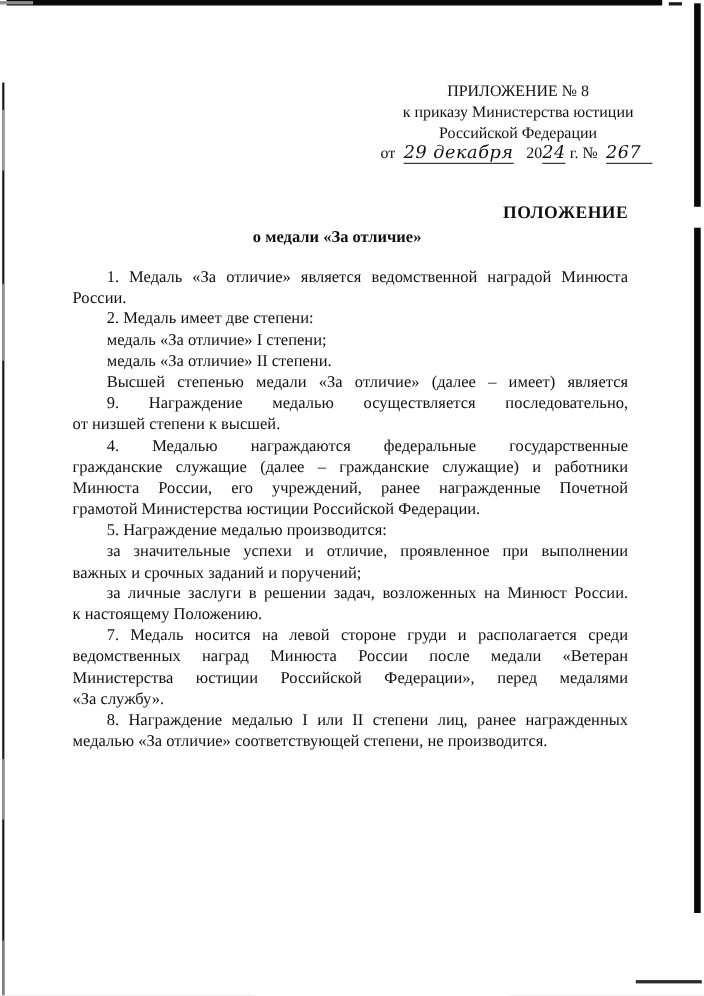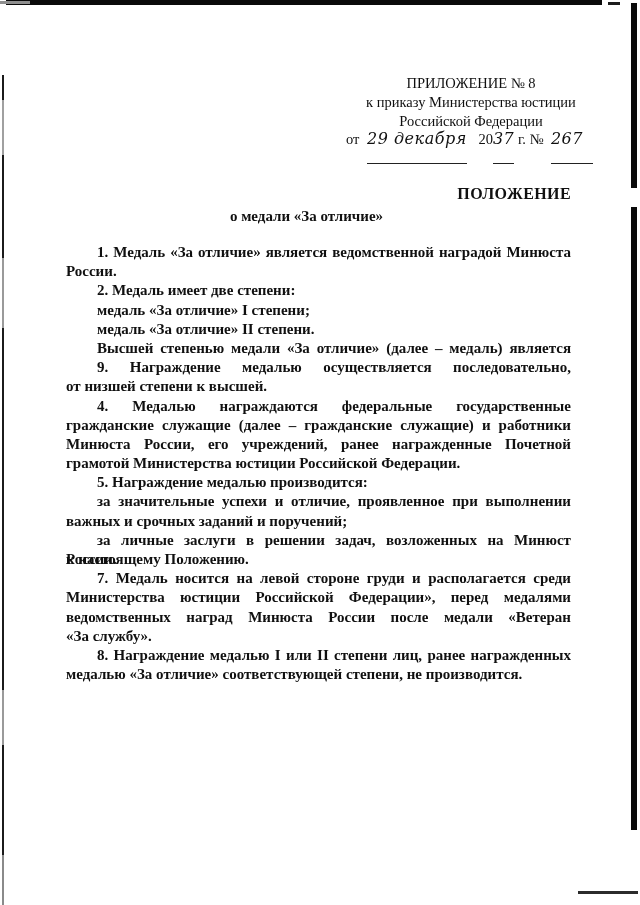--- a/index.html
+++ b/index.html
@@ -24,35 +24,35 @@
   
   .hdr{
     position:absolute;left:346px;top:74px;width:250px;
     text-align:center;font-size:14.5px;line-height:18.8px;white-space:nowrap;
   }
   .date-line{white-space:nowrap;}
   .hw{
     font-family:"DejaVu Serif",serif;font-style:italic;
     font-size:16px;letter-spacing:0.5px;
   }
-  .u{border-bottom:1px solid #222;padding-bottom:15px;}
+  .u{border-bottom:1px solid #222;padding-bottom:0px;}
   .num{padding-right:10px;}
   .c20{margin-left:4px;}
   .gnum{margin:0 4px 0 4px;}
   
   .title1{
     position:absolute;left:66px;top:184px;width:505px;text-align:right;
     font-weight:bold;font-size:16px;letter-spacing:0.4px;line-height:20px;
   }
   .title2{
     position:absolute;left:54px;top:206px;width:505px;text-align:center;
     font-weight:bold;font-size:15px;line-height:20px;
   }
   
-  .body-block{position:absolute;left:66px;top:243px;width:505px;font-weight:bold;}
+  .body-block{position:absolute;left:66px;top:243px;width:505px;}
   .ln{
     height:19.2px;line-height:19.2px;font-size:15px;text-align:left;
     white-space:nowrap;
   }
   .ln.jst{text-align:justify;text-align-last:justify;white-space:normal;}
   .ln.ind{padding-left:31px;}
   .ln.ind.jst{padding-left:0;text-indent:31px;}
 </style>
 </head>
 <body>
@@ -71,48 +71,48 @@
   <div class="art left-line-g4"></div>
   <div class="art bottom-tick"></div>
 
   <div class="hdr">
     <div>ПРИЛОЖЕНИЕ № 8</div>
     <div>к приказу Министерства юстиции</div>
     <div>Российской Федерации</div>
     <div class="date-line">
       <span>от</span>
       <span class="hw u gnum">29 декабря</span>
-      <span class="c20">20</span><span class="hw u">37</span>
+      <span class="c20">20</span><span class="hw u">24</span>
       <span>г. №</span>
       <span class="hw u num gnum">267</span>
     </div>
   </div>
 
   <div class="title1">ПОЛОЖЕНИЕ</div>
   <div class="title2">о медали «За отличие»</div>
 
   <div class="body-block">
     <div class="ln ind jst">1. Медаль «За отличие» является ведомственной наградой Минюста</div>
     <div class="ln">России.</div>
     <div class="ln ind">2. Медаль имеет две степени:</div>
     <div class="ln ind">медаль «За отличие» I степени;</div>
     <div class="ln ind">медаль «За отличие» II степени.</div>
-    <div class="ln ind jst">Высшей степенью медали «За отличие» (далее – медаль) является</div>
+    <div class="ln ind jst">Высшей степенью медали «За отличие» (далее – имеет) является</div>
     <div class="ln ind jst">9. Награждение медалью осуществляется последовательно,</div>
     <div class="ln">от низшей степени к высшей.</div>
     <div class="ln ind jst">4. Медалью награждаются федеральные государственные</div>
     <div class="ln jst">гражданские служащие (далее – гражданские служащие) и работники</div>
     <div class="ln jst">Минюста России, его учреждений, ранее награжденные Почетной</div>
     <div class="ln">грамотой Министерства юстиции Российской Федерации.</div>
     <div class="ln ind">5. Награждение медалью производится:</div>
     <div class="ln ind jst">за значительные успехи и отличие, проявленное при выполнении</div>
     <div class="ln">важных и срочных заданий и поручений;</div>
     <div class="ln ind jst">за личные заслуги в решении задач, возложенных на Минюст России.</div>
     <div class="ln">к настоящему Положению.</div>
     <div class="ln ind jst">7. Медаль носится на левой стороне груди и располагается среди</div>
+    <div class="ln jst">ведомственных наград Минюста России после медали «Ветеран</div>
     <div class="ln jst">Министерства юстиции Российской Федерации», перед медалями</div>
-    <div class="ln jst">ведомственных наград Минюста России после медали «Ветеран</div>
     <div class="ln">«За службу».</div>
     <div class="ln ind jst">8. Награждение медалью I или II степени лиц, ранее награжденных</div>
     <div class="ln">медалью «За отличие» соответствующей степени, не производится.</div>
   </div>
 
 </div>
 
 </body></html>

